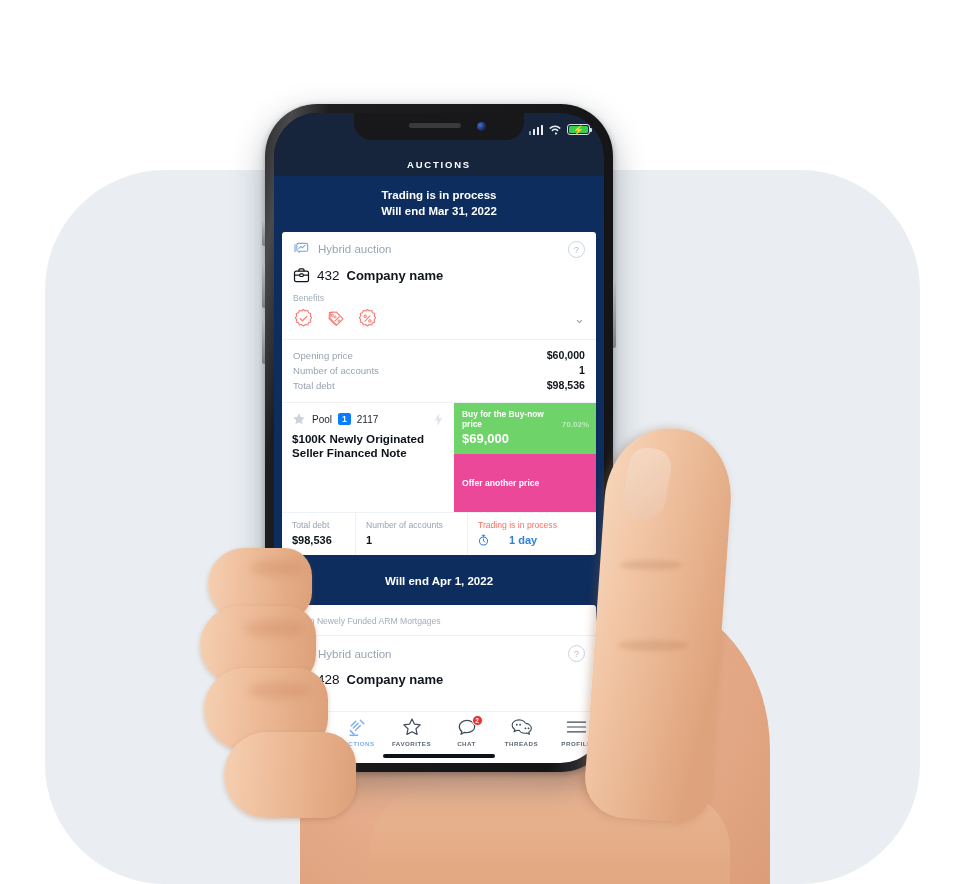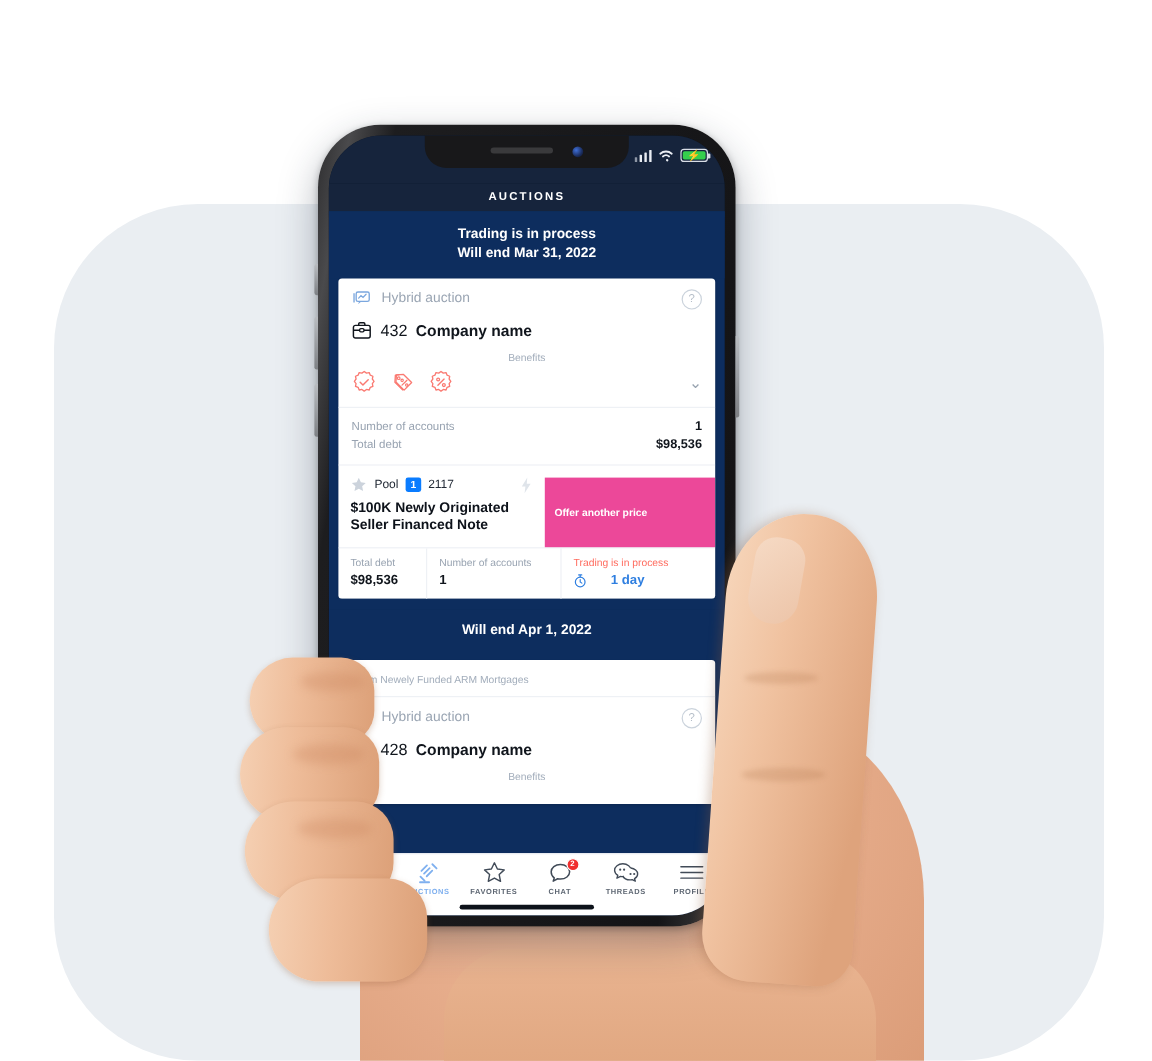--- a/index.html
+++ b/index.html
@@ -226,41 +226,41 @@
     font-size: 9.5px;
     display: flex; align-items: center; justify-content: center;
   }
   .row-company {
     display: flex; align-items: center; gap: 7px;
     padding: 3px 11px 9px;
   }
   .row-company .num { font-size: 13.5px; color: #10151c; font-weight: 400; }
   .row-company .cname { font-size: 13px; color: #10151c; font-weight: 700; }
 
-  .benefits-lbl { font-size: 8.6px; color: #a2adbb; padding: 0 11px 3px; text-align: center; }
+  .benefits-lbl { font-size: 8.6px; color: #a2adbb; padding: 0 11px 3px; }
   .benefits-row {
     display: flex; align-items: center;
     padding: 2px 11px 10px;
     gap: 11px;
     border-bottom: 1px solid #eef1f5;
   }
   .benefits-row .spacer { flex: 1; }
   .chev { color: #97a2af; font-size: 13px; line-height: 1; }
 
   .stats { padding: 8px 11px 9px; }
   .stat {
     display: flex; justify-content: space-between; align-items: baseline;
     font-size: 9.6px;
     padding: 1.5px 0;
   }
   .stat .k { color: #98a3b1; }
   .stat .v { color: #10151c; font-weight: 700; font-size: 10.6px; }
 
   
-  .pool-wrap { display: flex; border-top: 1px solid #eef1f5; align-items: flex-end; }
+  .pool-wrap { display: flex; border-top: 1px solid #eef1f5; }
   .pool-left { flex: 1 1 auto; padding: 9px 10px 10px; min-width: 0; }
   .pool-head { display: flex; align-items: center; gap: 6px; }
   .pool-head .lbl { font-size: 10px; color: #222a35; }
   .badge-blue {
     background: #0a7cff; color: #fff;
     font-size: 8.6px; font-weight: 700;
     border-radius: 2px;
     padding: 1px 4px;
     line-height: 1.2;
   }
@@ -438,20 +438,24 @@
               <path d="M8.3 13.7l5.4-5.4" stroke="#fa7a72" stroke-width="1.2" stroke-linecap="round"></path>
               <circle cx="8.5" cy="8.6" r="1.25" fill="none" stroke="#fa7a72" stroke-width="1.1"></circle>
               <circle cx="13.5" cy="13.5" r="1.25" fill="none" stroke="#fa7a72" stroke-width="1.1"></circle>
             </svg>
             <span class="spacer"></span>
             <span class="chev">⌄</span>
           </div>
 
           <div class="stats">
             <div class="stat">
+              <span class="k">Opening price</span>
+              <span class="v">$60,000</span>
+            </div>
+            <div class="stat">
               <span class="k">Number of accounts</span>
               <span class="v">1</span>
             </div>
             <div class="stat">
               <span class="k">Total debt</span>
               <span class="v">$98,536</span>
             </div>
           </div>
 
           <div class="pool-wrap">
@@ -464,20 +468,25 @@
                 <span class="badge-blue">1</span>
                 <span class="pid">2117</span>
                 <span class="spacer" style="flex:1"></span>
                 <svg width="11" height="15" viewBox="0 0 12 16">
                   <path d="M7 .8L2 9h3.3l-.8 6.2L10 6.6H6.5z" fill="#dfe4ea"></path>
                 </svg>
               </div>
               <div class="pool-title">$100K Newly Originated Seller Financed Note</div>
             </div>
             <div class="pool-right">
+              <div class="buy-now">
+                <div class="t">Buy for the Buy-now price</div>
+                <div class="p">$69,000</div>
+                <div class="pct">70.02%</div>
+              </div>
               <div class="offer">Offer another price</div>
             </div>
           </div>
 
           <div class="pool-stats">
             <div class="pstat c1">
               <div class="k">Total debt</div>
               <div class="v">$98,536</div>
             </div>
             <div class="pstat c2">

